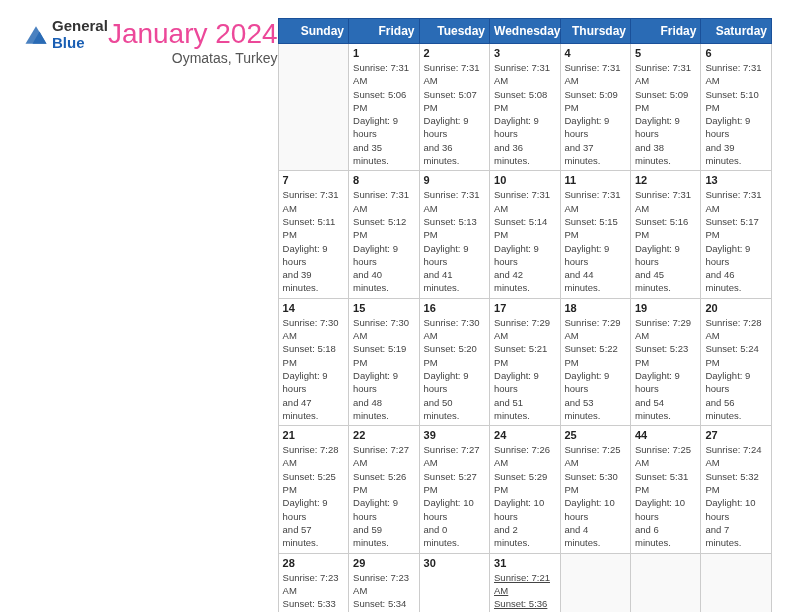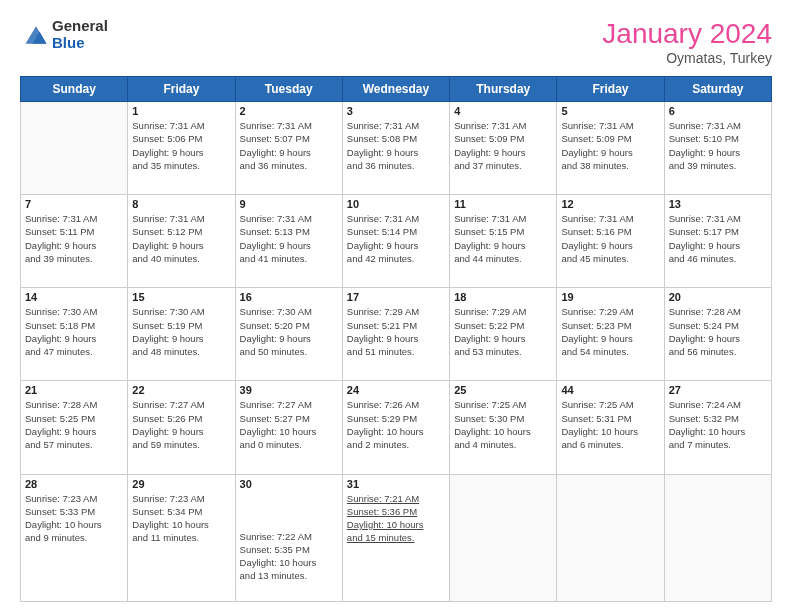--- a/index.html
+++ b/index.html
@@ -8,21 +8,21 @@
       height: 612px;
       font-family: Arial, sans-serif;
       background: #fff;
       overflow: hidden;
     }
     .page {
       width: 792px;
       height: 612px;
       padding: 18px 20px 10px 20px;
       display: flex;
-      flex-direction: column;
+      flex-direction: row;
     }
     .header {
       display: flex;
       justify-content: space-between;
       align-items: flex-start;
       margin-bottom: 10px;
     }
     .logo {
       display: flex;
       align-items: center;
@@ -66,21 +66,21 @@
       border-collapse: collapse;
       width: 100%;
       table-layout: fixed;
     }
     .calendar th {
       background: #2a6bb5;
       color: white;
       font-size: 12px;
       font-weight: bold;
       padding: 5px 4px;
-      text-align: center;
+      text-align: right;
       border: 1px solid #1a5099;
     }
     .calendar td {
       border: 1px solid #ccc;
       vertical-align: top;
       padding: 3px 4px;
       font-size: 10px;
       color: #333;
       height: 82px;
       background: #fff;

